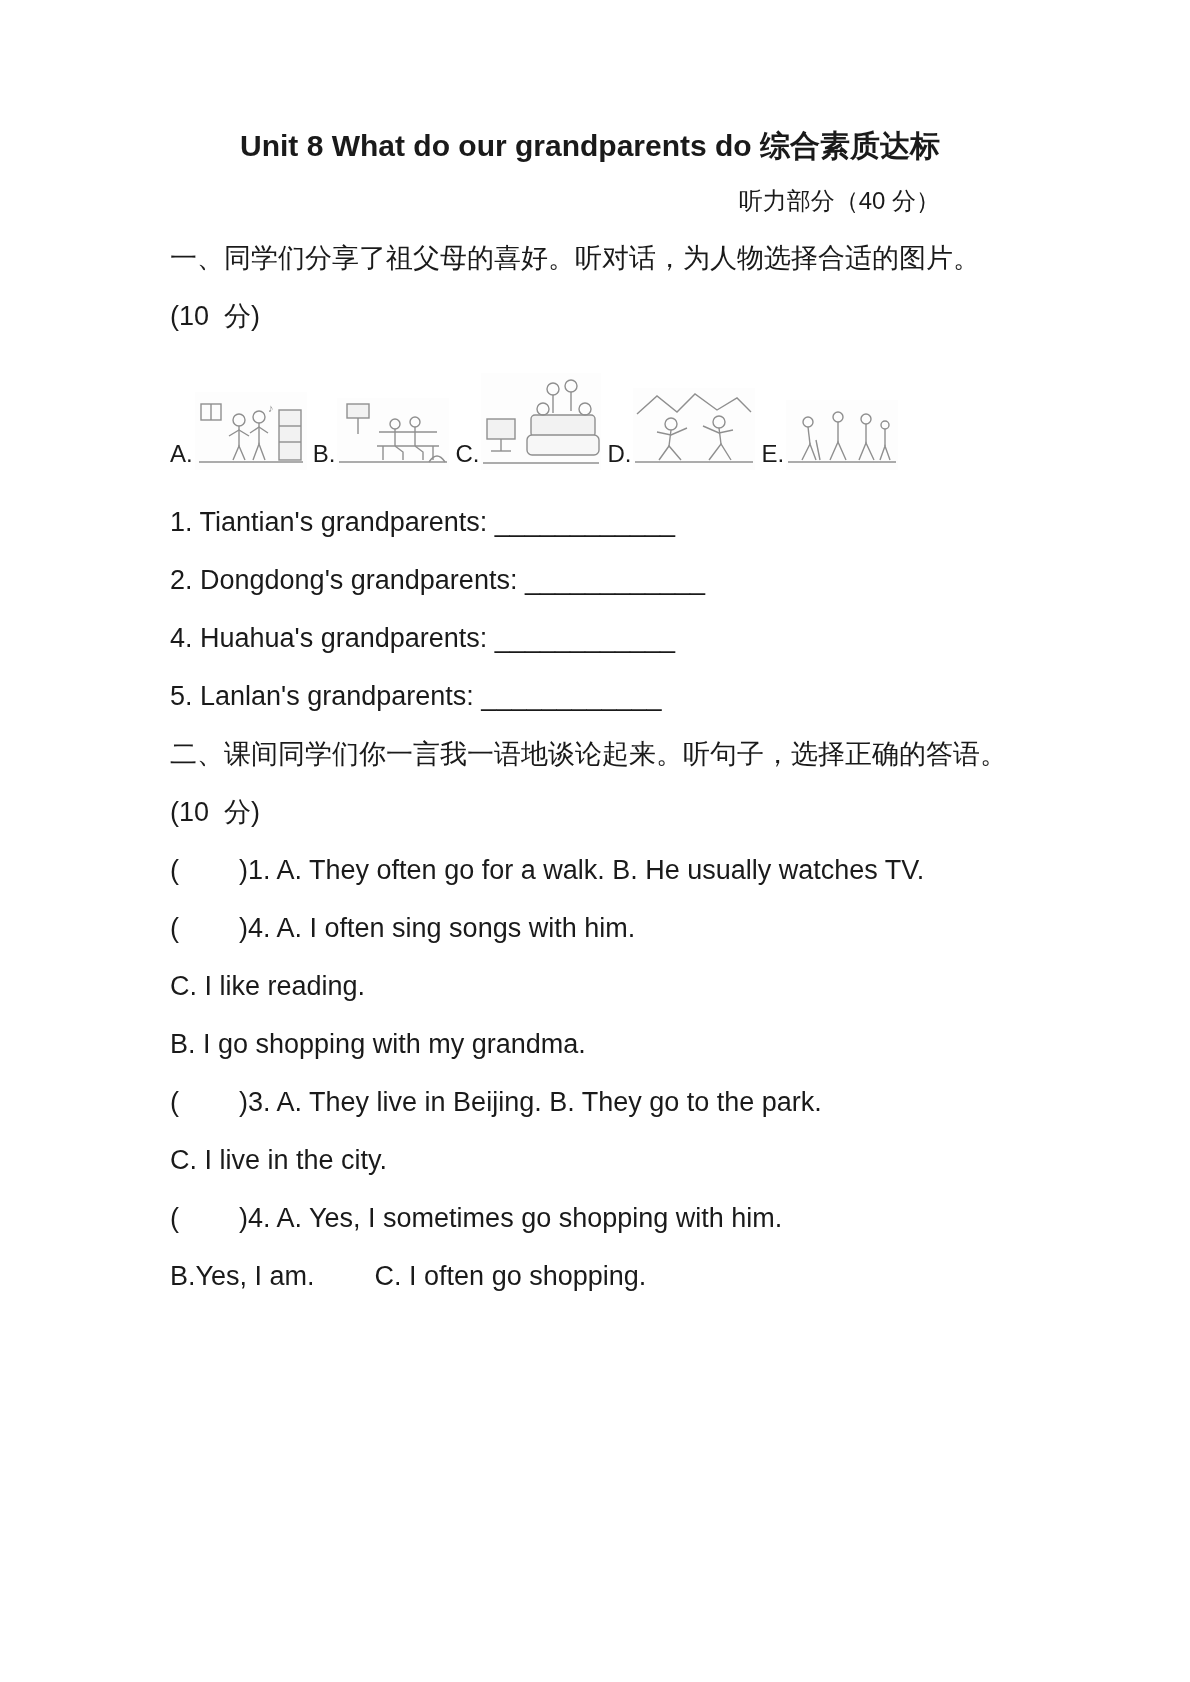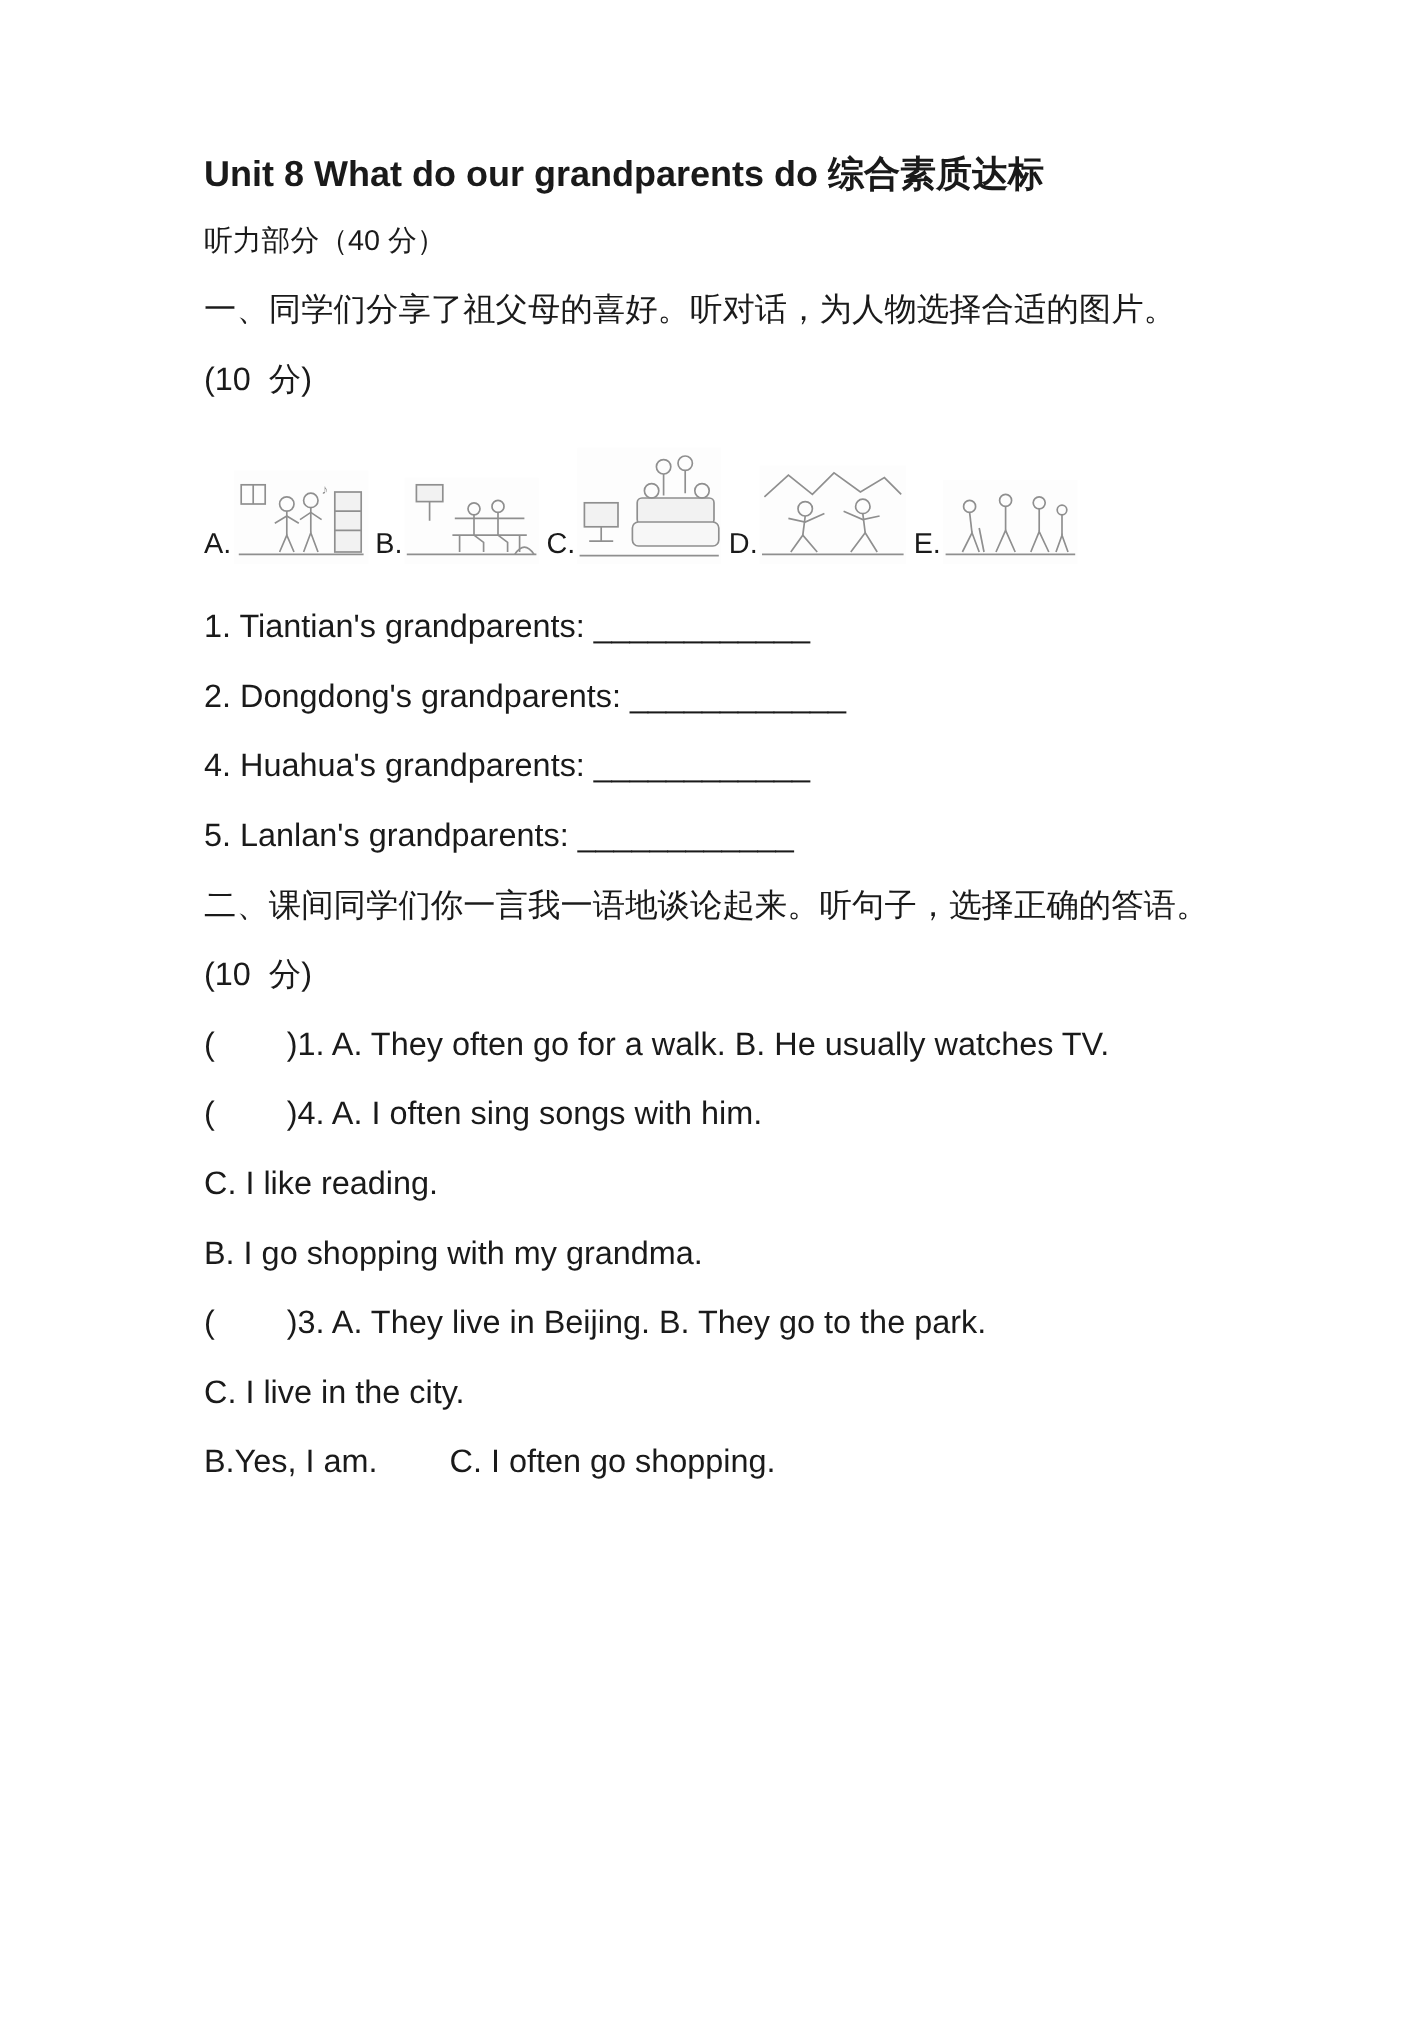--- a/index.html
+++ b/index.html
@@ -16,29 +16,29 @@
     box-sizing: border-box;
     padding: 128px 250px 0 170px;
     font-family: "Liberation Sans", "DejaVu Sans", sans-serif;
     color: #1a1a1a;
     overflow: hidden;
   }
   .title {
     font-size: 30px;
     line-height: 36px;
     font-weight: bold;
-    text-align: left;
+    text-align: right;
     margin: 0 0 22px 0;
     white-space: pre;
   }
   .subtitle {
     font-size: 24px;
     line-height: 30px;
     font-weight: normal;
-    text-align: left;
+    text-align: right;
     margin: 0 0 28px 0;
     white-space: pre;
   }
   .line {
     font-size: 27px;
     line-height: 28px;
     margin: 0 0 30px 0;
     white-space: pre;
   }
   .images-row {
@@ -189,15 +189,16 @@
 
   <p class="line">二、课间同学们你一言我一语地谈论起来。听句子，选择正确的答语。</p>
   <p class="line">(10  分)</p>
 
   <p class="line">(        )1. A. They often go for a walk. B. He usually watches TV.</p>
   <p class="line">(        )4. A. I often sing songs with him.</p>
   <p class="line">C. I like reading.</p>
   <p class="line">B. I go shopping with my grandma.</p>
   <p class="line">(        )3. A. They live in Beijing. B. They go to the park.</p>
   <p class="line">C. I live in the city.</p>
+  <p class="line">(        )4. A. Yes, I sometimes go shopping with him.</p>
   <p class="line">B.Yes, I am.        C. I often go shopping.</p>
 
 </div>
 
 </body></html>

